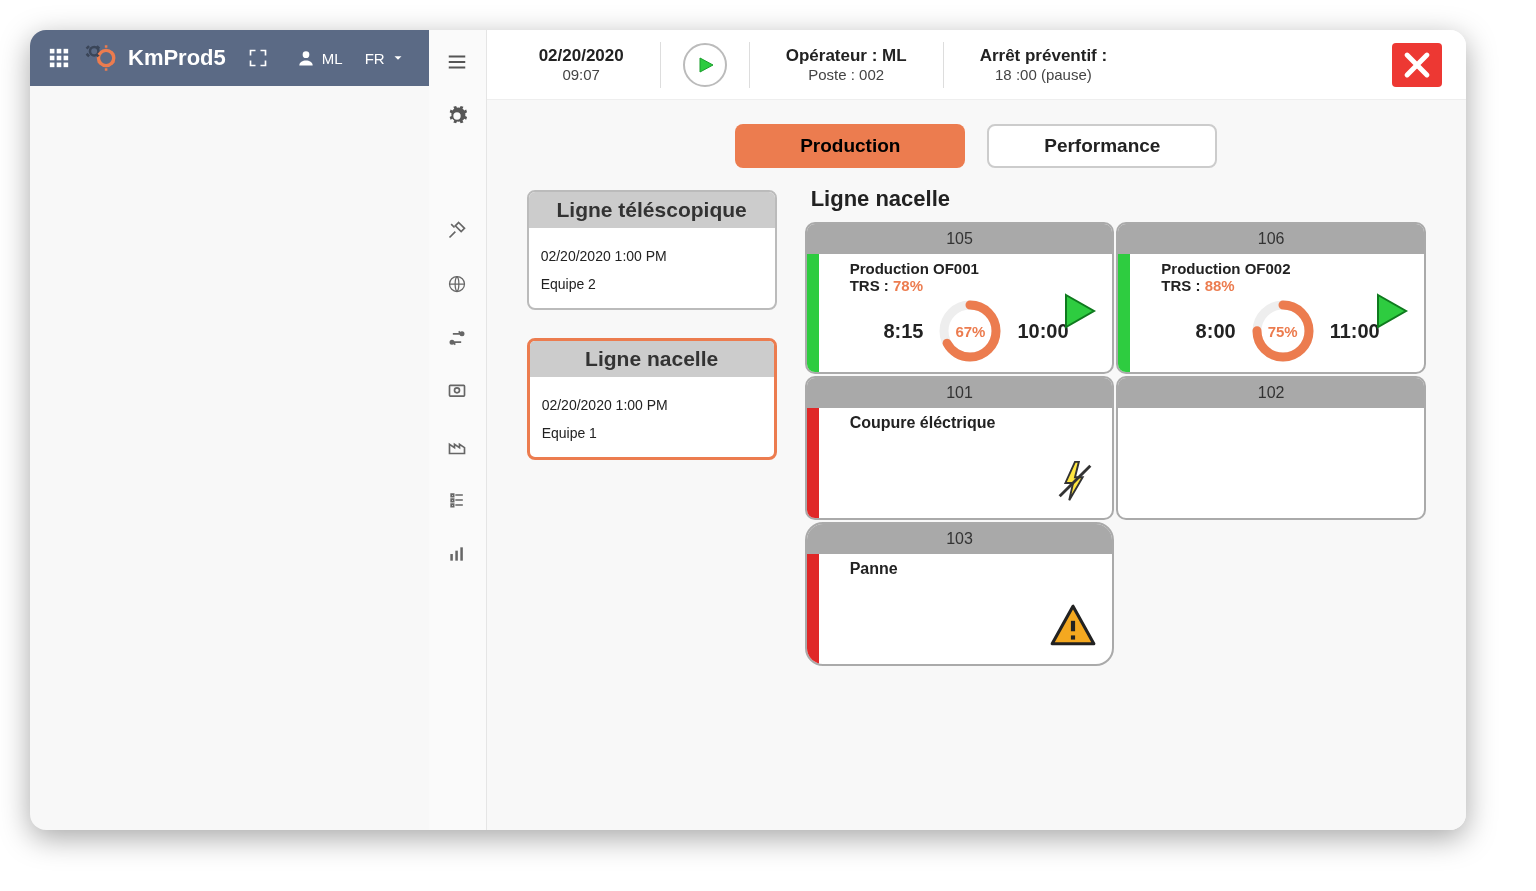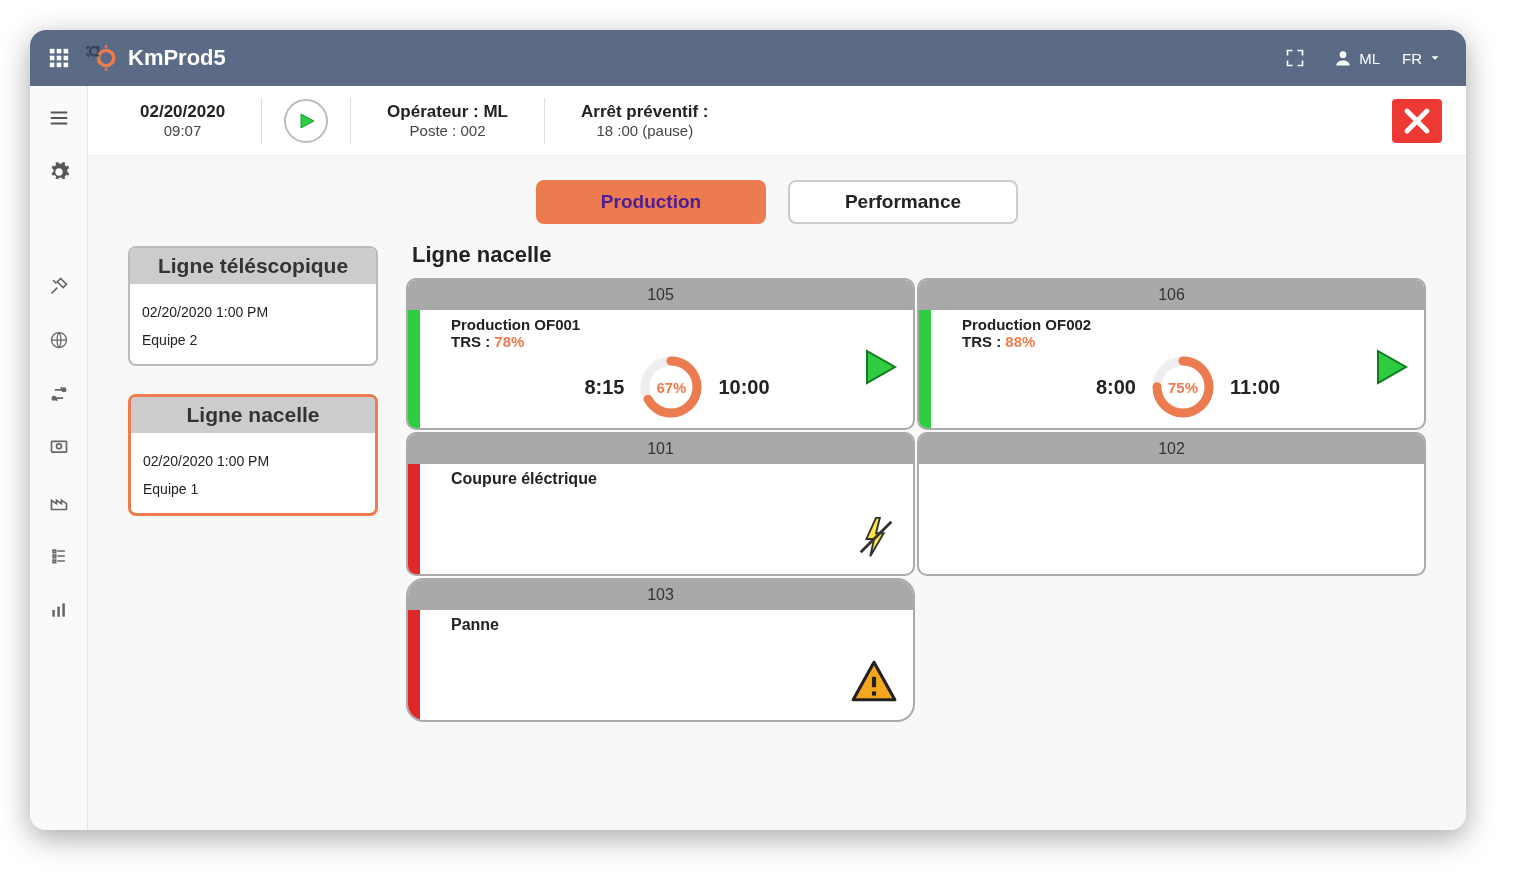--- a/index.html
+++ b/index.html
@@ -1,19 +1,19 @@
 <!DOCTYPE html>
 <html><head>
 <meta charset="utf-8">
 <style>
   * { box-sizing: border-box; margin: 0; padding: 0; font-family: Arial, Helvetica, sans-serif; }
   body { background: #fff; width: 1536px; height: 891px; padding: 30px; }
   .frame {
     width: 1436px; height: 800px; border-radius: 16px; overflow: hidden;
-    box-shadow: 0 8px 30px rgba(0,0,0,0.35); background: #f8f8f8; display: flex; flex-direction: column;
+    box-shadow: 0 8px 30px rgba(0,0,0,0.35); background: #f8f8f8; display: flex; flex-direction: row;
   }
   .topbar {
     height: 56px; background: #5b6a85; display: flex; align-items: center; padding: 0 18px; color: #fff;
   }
   .topbar .apps-icon { margin-right: 14px; display:flex; }
   .topbar .logo { display:flex; align-items:center; margin-right: 10px; }
   .topbar .title { font-size: 22px; font-weight: bold; }
   .topbar .spacer { flex: 1; }
   .top-item { display:flex; align-items:center; margin-left: 22px; font-size: 15px; }
   .top-item svg { margin-right: 6px; }
@@ -28,21 +28,21 @@
   }
   .infocell { display:flex; flex-direction:column; align-items:center; padding: 0 28px; text-align: center; }
   .vdiv { width:1px; height:46px; background:#ddd; margin: 0 8px; }
   .infocell .l1 { font-size:17px; font-weight:bold; color:#222; }
   .infocell .l2 { font-size:15px; color:#444; }
   .playbig { width:44px; height:44px; border-radius:50%; border:2px solid #bbb; display:flex; align-items:center; justify-content:center; background:#fff; margin: 0 14px; }
   .infobar .spacer { flex:1; }
   .closebox { width:50px; height:44px; background:#ed3833; border-radius:4px; display:flex; align-items:center; justify-content:center; }
   .tabs { display:flex; justify-content:center; gap: 22px; margin: 24px 0 10px; }
   .tab { width: 230px; height: 44px; border-radius: 8px; display:flex; align-items:center; justify-content:center; font-size:19px; font-weight:600; cursor:pointer; }
-  .tab.active { background:#ec7c4f; color:#4c1d95; }
+  .tab.active { background:#ec7c4f; color:#000000; }
   .tab.inactive { background:#fff; border:2px solid #ccc; color:#222; }
   .content { flex:1; display:flex; padding: 8px 40px 20px 40px; gap: 28px; min-height:0; }
   .leftcol { width: 250px; display:flex; flex-direction:column; gap:28px; padding-top: 4px; }
   .linecard {
     border:2px solid #bbb; border-radius: 8px; overflow:hidden; background:#fff; cursor:pointer;
   }
   .linecard.selected { border:3px solid #ec7c4f; }
   .linecard .hdr { background:#ccc; text-align:center; font-weight:bold; padding:6px 4px; font-size:21px; color:#333; }
   .linecard .bd { padding:20px 12px 16px; font-size:14px; color:#222; }
   .linecard .bd .dt { margin-bottom:12px; }

